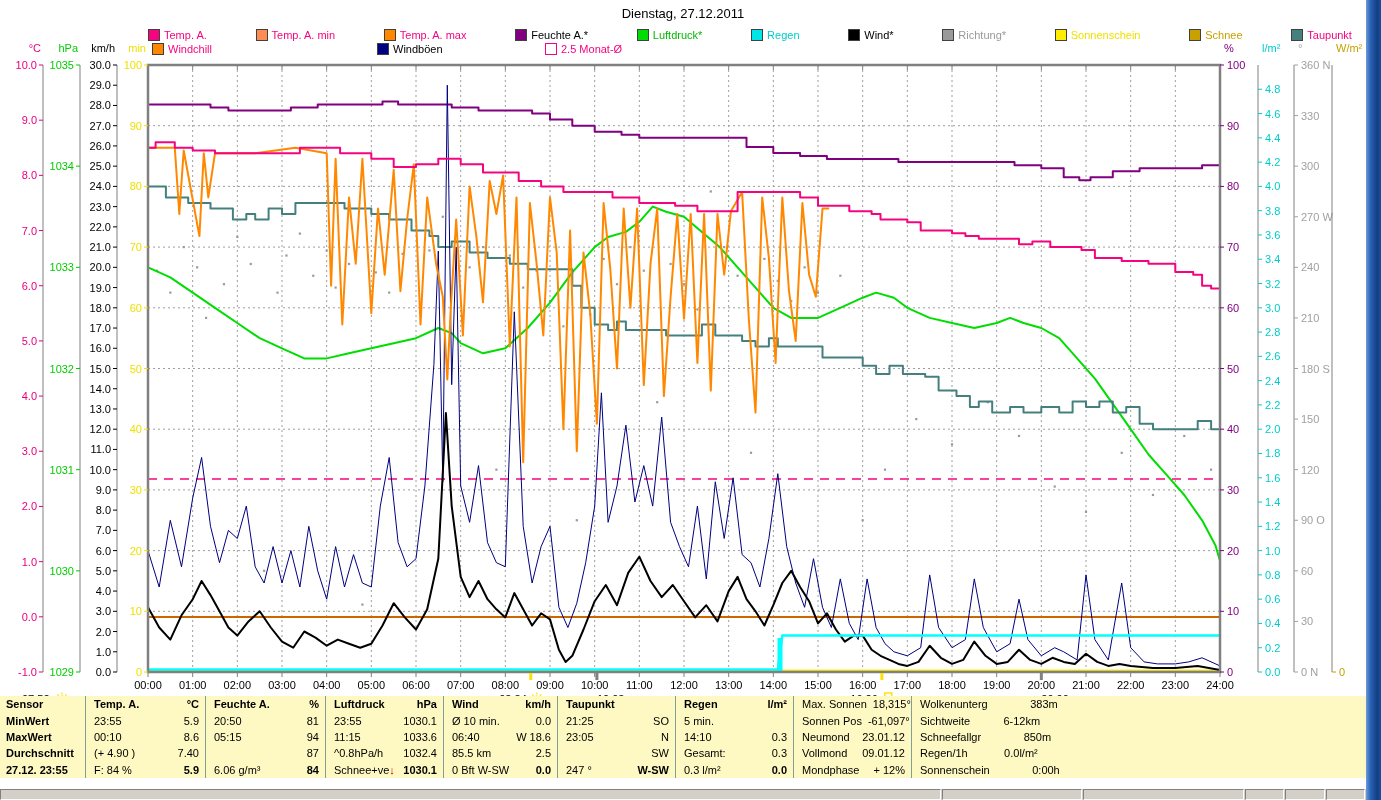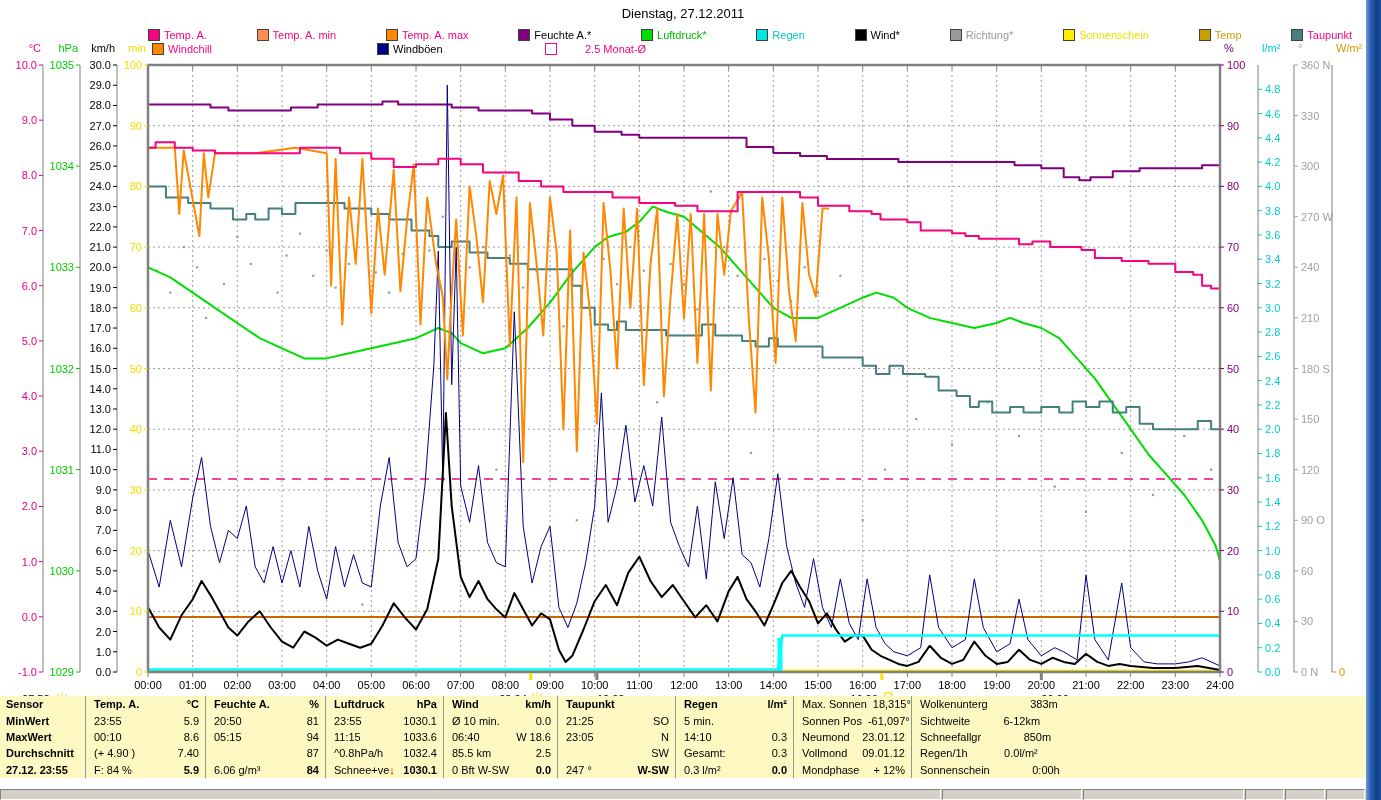--- a/index.html
+++ b/index.html
@@ -67,39 +67,39 @@
       <div class="legend-item">
         <span class="box" style="background: rgb(154, 154, 154);"></span>
         <span style="color: rgb(154, 154, 154);">Richtung*</span>
       </div>
       <div class="legend-item">
         <span class="box" style="background: rgb(255, 238, 0);"></span>
         <span style="color: rgb(240, 224, 0);">Sonnenschein</span>
       </div>
       <div class="legend-item">
         <span class="box" style="background: rgb(200, 160, 0);"></span>
-        <span style="color: rgb(200, 160, 0);">Temp</span>
+        <span style="color: rgb(200, 160, 0);">Schnee</span>
       </div>
       <div class="legend-item">
         <span class="box" style="background: rgb(69, 128, 127);"></span>
         <span style="color: rgb(245, 4, 127);">Taupunkt</span>
       </div>
     </div>
   <div id="legend-row2">
       <div class="legend-item legend-abs" style="left: 152px; top: 43px;">
         <span class="box" style="background: rgb(255, 136, 0);"></span>
         <span style="color: rgb(245, 4, 127);">Windchill</span>
       </div>
       <div class="legend-item legend-abs" style="left: 330px; top: 43px; padding-left: 47px;">
         <span class="box" style="background: rgb(0, 0, 128);"></span>
         <span style="color: rgb(0, 0, 0);">Windböen</span>
       </div>
       <div class="legend-item legend-abs" style="left: 545px; top: 43px;">
         <span class="box" style="background: rgb(255, 255, 255); border-color: rgb(245, 4, 127);"></span>
-        <span style="color: rgb(245, 4, 127); margin-left: 24px;">2.5 Monat-Ø</span>
+        <span style="color: rgb(245, 4, 127);">2.5 Monat-Ø</span>
       </div>
     </div>
   <svg id="chart-svg" width="1381" height="706" viewBox="0 0 1381 706">
       <line x1="192.66666666666666" y1="65" x2="192.66666666666666" y2="672" stroke="#9e9e9e" stroke-width="1" stroke-dasharray="2 3"></line>
       <line x1="237.33333333333331" y1="65" x2="237.33333333333331" y2="672" stroke="#9e9e9e" stroke-width="1" stroke-dasharray="2 3"></line>
       <line x1="282" y1="65" x2="282" y2="672" stroke="#9e9e9e" stroke-width="1" stroke-dasharray="2 3"></line>
       <line x1="326.66666666666663" y1="65" x2="326.66666666666663" y2="672" stroke="#9e9e9e" stroke-width="1" stroke-dasharray="2 3"></line>
       <line x1="371.33333333333337" y1="65" x2="371.33333333333337" y2="672" stroke="#9e9e9e" stroke-width="1" stroke-dasharray="2 3"></line>
       <line x1="416" y1="65" x2="416" y2="672" stroke="#9e9e9e" stroke-width="1" stroke-dasharray="2 3"></line>
       <line x1="460.6666666666667" y1="65" x2="460.6666666666667" y2="672" stroke="#9e9e9e" stroke-width="1" stroke-dasharray="2 3"></line>

